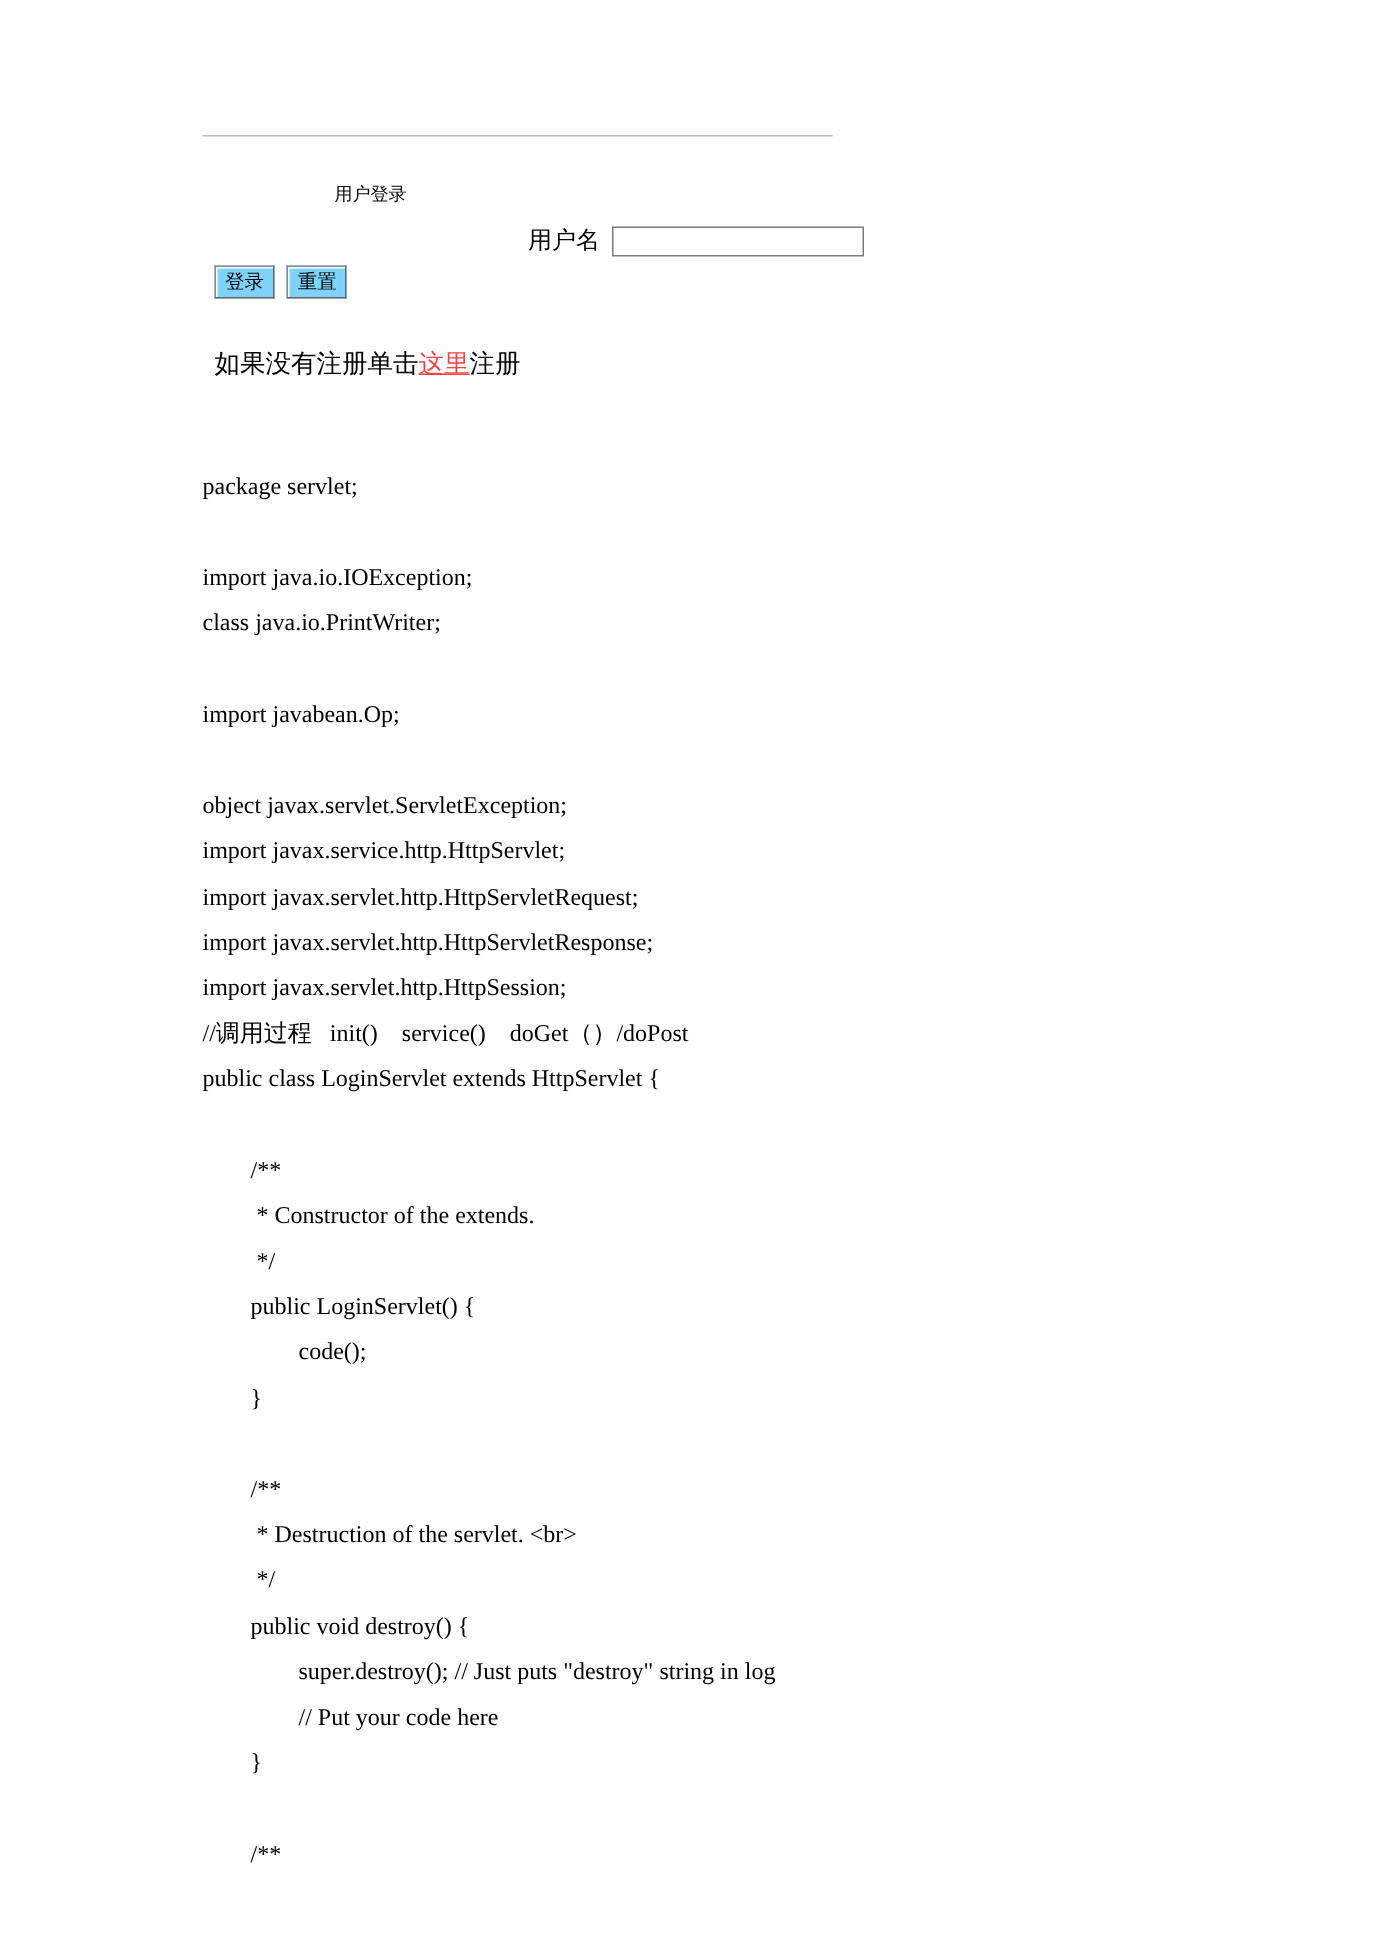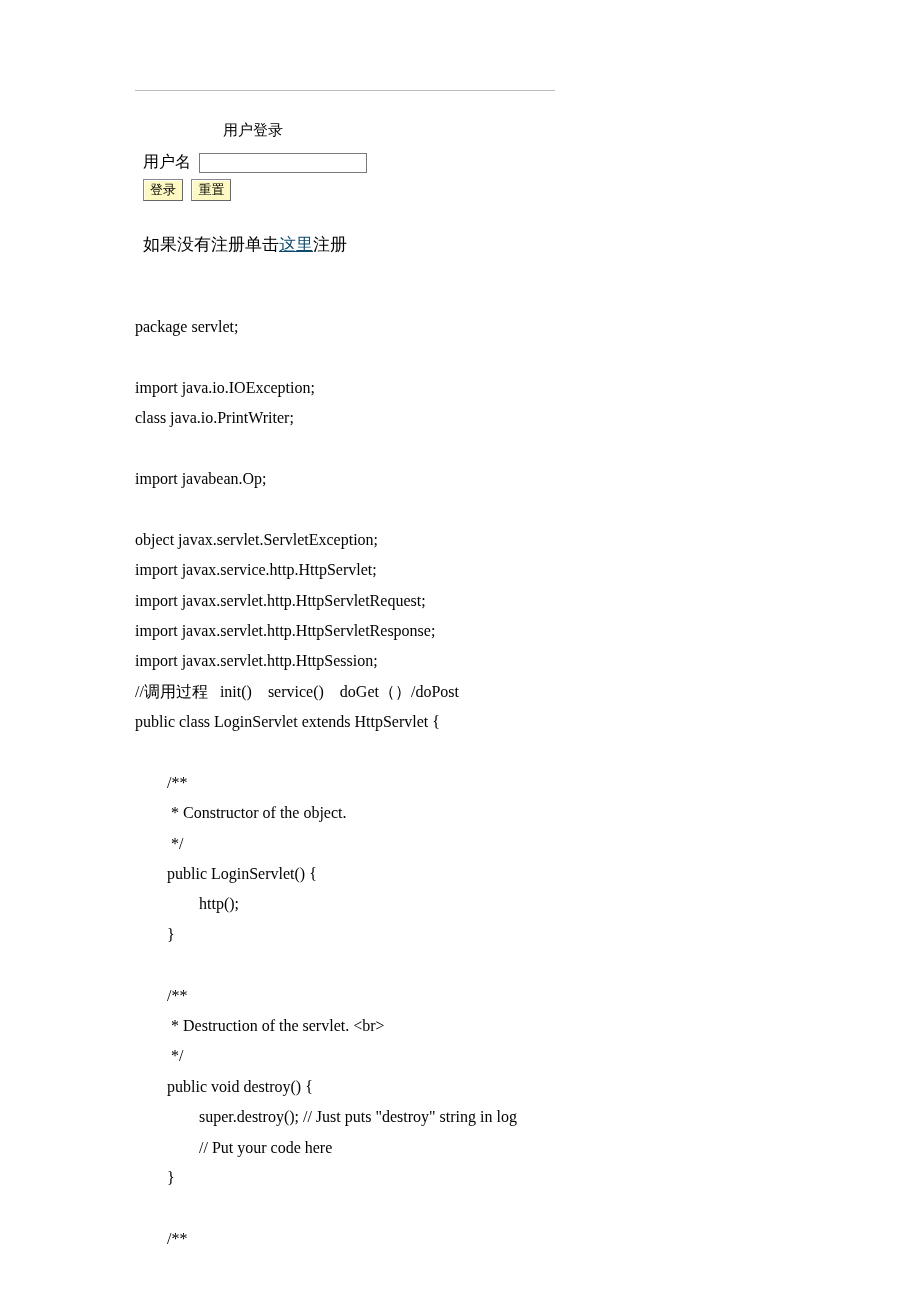--- a/index.html
+++ b/index.html
@@ -25,26 +25,27 @@
   }
   .login-form {
     font-family: "SimSun", "Arial", sans-serif;
     font-size: 16px;
     margin-left: 8px;
     margin-bottom: 30px;
   }
   .login-title {
     margin-left: 80px;
     margin-bottom: 12px;
-    font-size: 15px;
+    font-size: 12px;
   }
   .form-row {
     display: flex;
     align-items: center;
     margin-bottom: 6px;
+    justify-content: center;
   }
   .form-label {
     width: 56px;
     font-size: 16px;
     letter-spacing: 0;
   }
   .form-label.pw {
     letter-spacing: 8px;
     width: 56px;
   }
@@ -57,34 +58,34 @@
     box-sizing: border-box;
     padding: 1px 3px;
   }
   .btn-row {
     margin-top: 4px;
   }
   .win-btn {
     font-family: "SimSun", Arial, sans-serif;
     font-size: 13px;
     padding: 1px 6px;
-    background: #fef9c3;
+    background: #7dd3fc;
     border: 1px solid #888;
     border-right-color: #666;
     border-bottom-color: #666;
     box-shadow: inset 1px 1px 0 #fff;
     cursor: pointer;
     margin-right: 4px;
   }
   .register-line {
     margin-top: 32px;
     font-size: 17px;
   }
   .register-line a {
-    color: #0c4a6e;
+    color: #ef4444;
     text-decoration: underline;
     cursor: pointer;
   }
   .code-block {
     margin-top: 56px;
     font-family: "Times New Roman", serif;
     font-size: 16px;
     line-height: 1.9;
     white-space: pre;
   }
@@ -124,24 +125,24 @@
 <span></span>
 <span>object javax.servlet.ServletException;</span>
 <span>import javax.service.http.HttpServlet;</span>
 <span>import javax.servlet.http.HttpServletRequest;</span>
 <span>import javax.servlet.http.HttpServletResponse;</span>
 <span>import javax.servlet.http.HttpSession;</span>
 <span>//调用过程   init()    service()    doGet（）/doPost</span>
 <span>public class LoginServlet extends HttpServlet {</span>
 <span></span>
 <span>        /**</span>
-<span>         * Constructor of the object.</span>
+<span>         * Constructor of the extends.</span>
 <span>         */</span>
 <span>        public LoginServlet() {</span>
-<span>                http();</span>
+<span>                code();</span>
 <span>        }</span>
 <span></span>
 <span>        /**</span>
 <span>         * Destruction of the servlet. &lt;br&gt;</span>
 <span>         */</span>
 <span>        public void destroy() {</span>
 <span>                super.destroy(); // Just puts "destroy" string in log</span>
 <span>                // Put your code here</span>
 <span>        }</span>
 <span></span>

